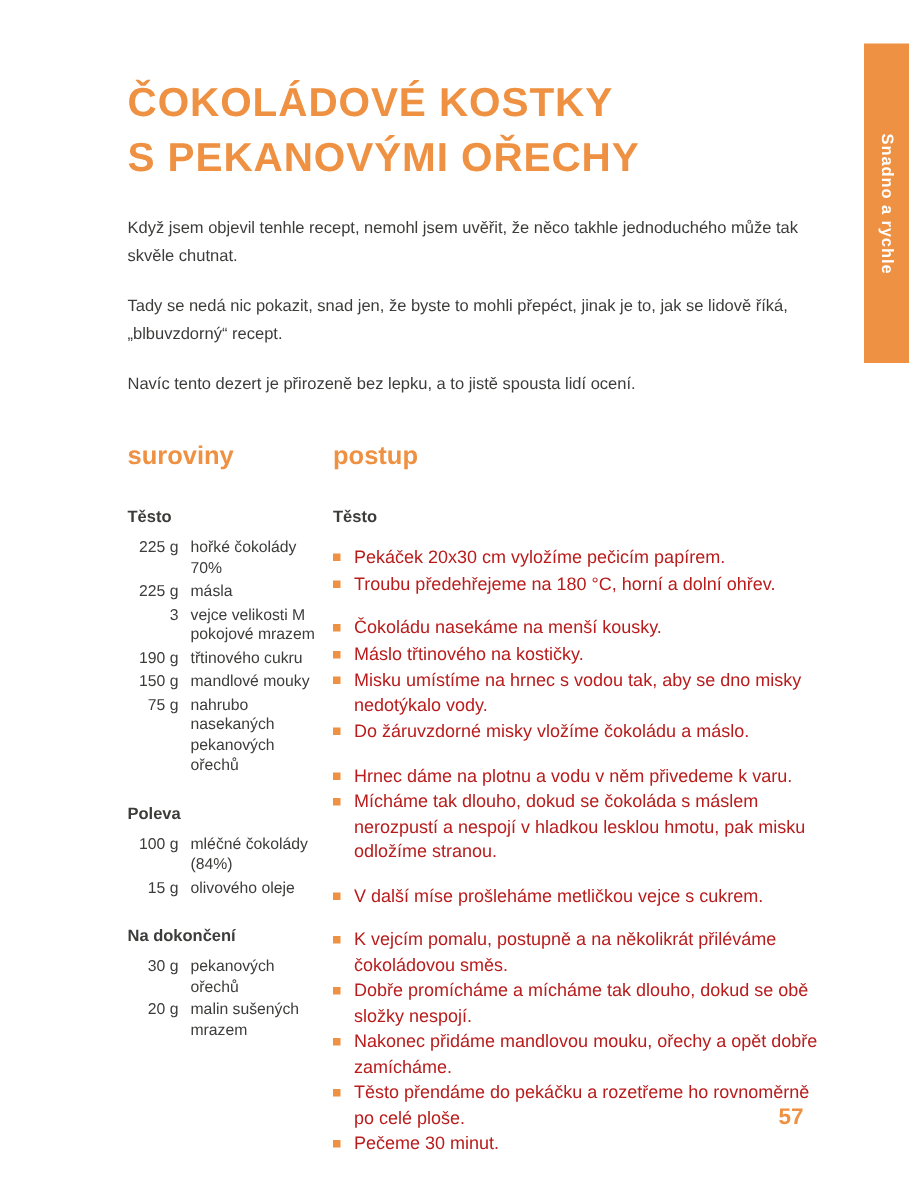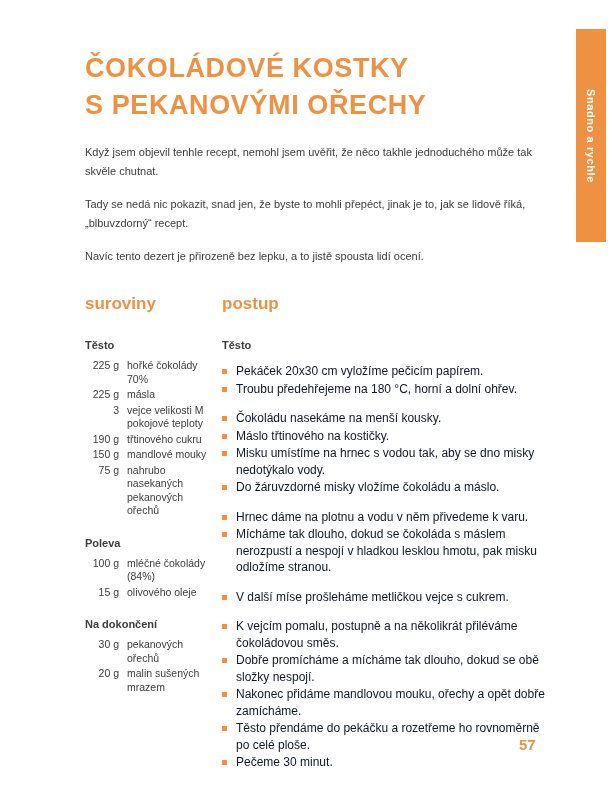--- a/index.html
+++ b/index.html
@@ -105,21 +105,21 @@
     width: 5px;
     height: 5px;
     background: var(--accent, #EF9142);
     flex-shrink: 0;
     margin-top: 6px;
     margin-right: 9px;
   }
   .step-text {
     font-size: 12px;
     line-height: 16.5px;
-    color: #0f172a;
+    color: #b91c1c;
   }
   .page-number {
     position: absolute;
     left: 519px;
     top: 736px;
     color: var(--accent, #EF9142);
     font-size: 15px;
     font-weight: bold;
   }
 </style>
@@ -151,21 +151,21 @@
           <div class="ing-row">
             <span class="ing-amt">225 g</span>
             <span class="ing-nm">hořké čokolády 70%</span>
           </div>
           <div class="ing-row">
             <span class="ing-amt">225 g</span>
             <span class="ing-nm">másla</span>
           </div>
           <div class="ing-row">
             <span class="ing-amt">3</span>
-            <span class="ing-nm">vejce velikosti M pokojové teploty</span>
+            <span class="ing-nm">vejce velikosti M pokojové mrazem</span>
           </div>
           <div class="ing-row">
             <span class="ing-amt">190 g</span>
             <span class="ing-nm">třtinového cukru</span>
           </div>
           <div class="ing-row">
             <span class="ing-amt">150 g</span>
             <span class="ing-nm">mandlové mouky</span>
           </div>
           <div class="ing-row">

